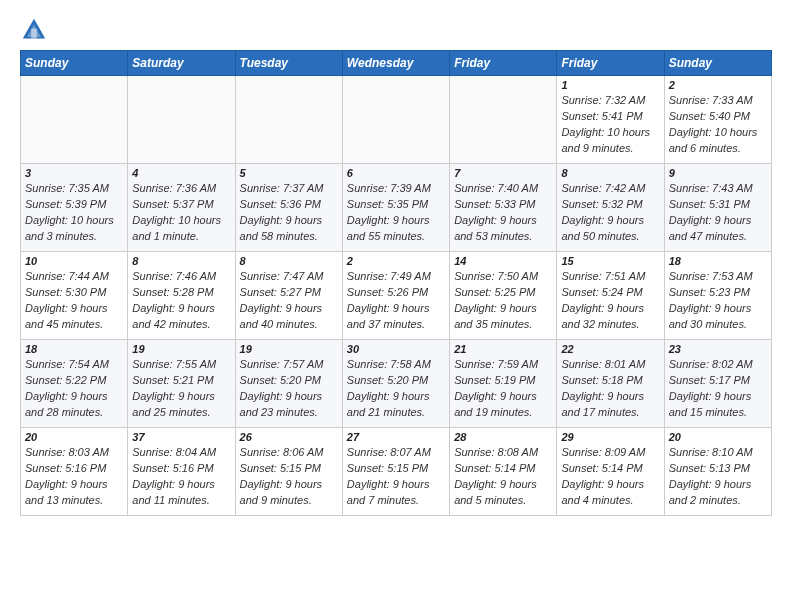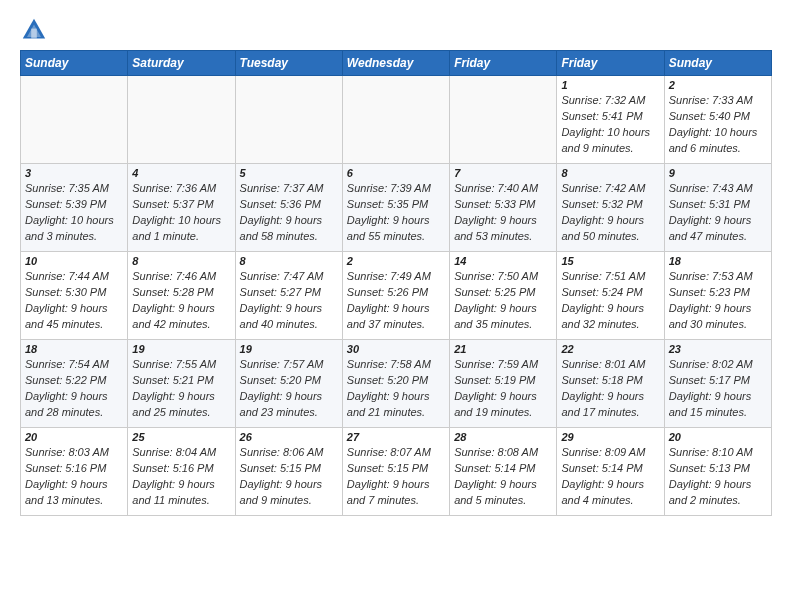--- a/index.html
+++ b/index.html
@@ -232,21 +232,21 @@
             <span class="day-number">23</span>
             <div class="day-info">Sunrise: 8:02 AM<br>Sunset: 5:17 PM<br>Daylight: 9 hours and 15 minutes.</div>
           </td>
         </tr>
         <tr>
           <td>
             <span class="day-number">20</span>
             <div class="day-info">Sunrise: 8:03 AM<br>Sunset: 5:16 PM<br>Daylight: 9 hours and 13 minutes.</div>
           </td>
           <td>
-            <span class="day-number">25</span>
+            <span class="day-number">37</span>
             <div class="day-info">Sunrise: 8:04 AM<br>Sunset: 5:16 PM<br>Daylight: 9 hours and 11 minutes.</div>
           </td>
           <td>
             <span class="day-number">26</span>
             <div class="day-info">Sunrise: 8:06 AM<br>Sunset: 5:15 PM<br>Daylight: 9 hours and 9 minutes.</div>
           </td>
           <td>
             <span class="day-number">27</span>
             <div class="day-info">Sunrise: 8:07 AM<br>Sunset: 5:15 PM<br>Daylight: 9 hours and 7 minutes.</div>
           </td>

